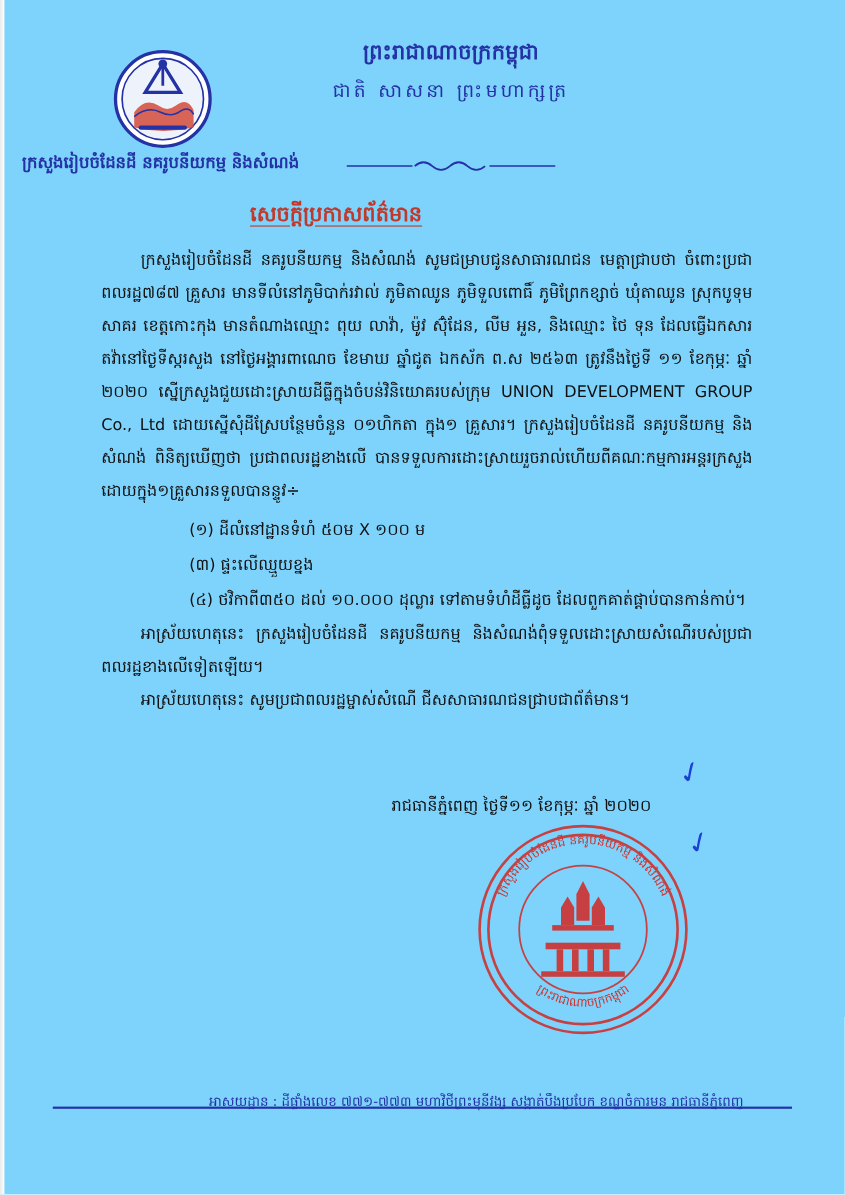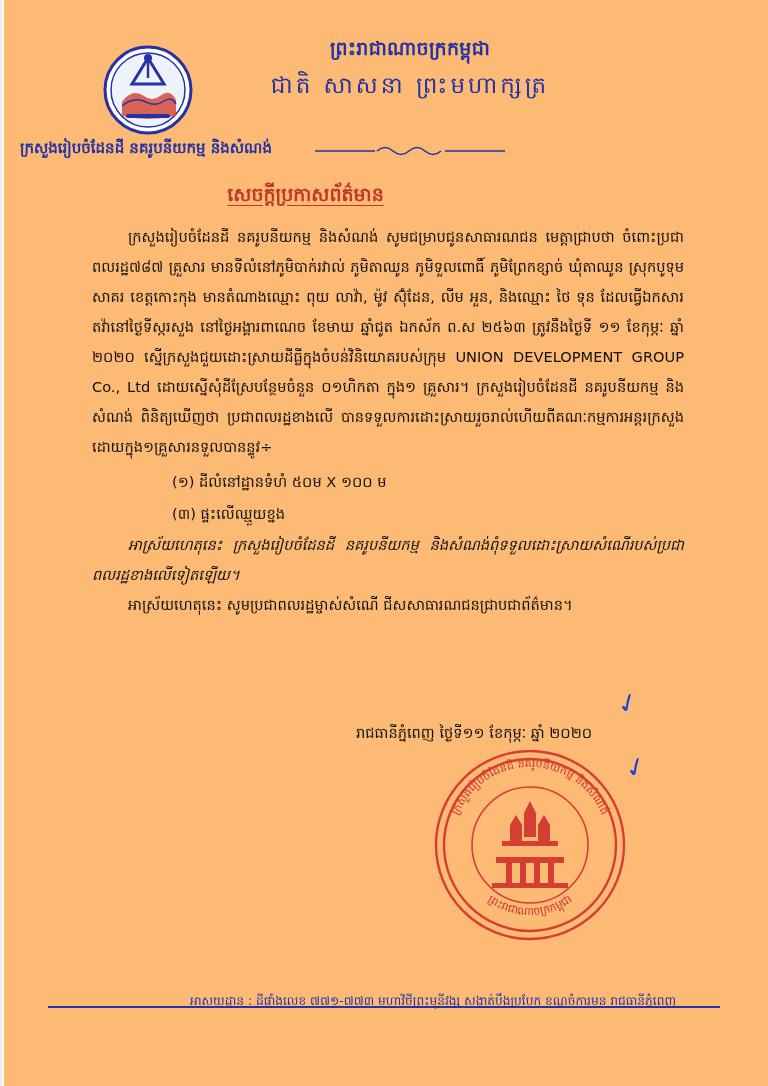--- a/index.html
+++ b/index.html
@@ -12,21 +12,21 @@
     height: 1086px;
     position: relative;
     font-family: "DejaVu Sans", "Liberation Sans", sans-serif;
     color: #111111;
     overflow: hidden;
   }
 
   .page {
     position: absolute;
     inset: 0;
-    background: #fdba74;
+    background: #7dd3fc;
   }
 
   
   .header {
     position: absolute;
     top: 26px;
     left: 0;
     width: 768px;
     height: 130px;
   }
@@ -48,21 +48,21 @@
     color: #1f2fa8;
   }
   .nation-title {
     font-size: 19px;
     font-weight: bold;
     letter-spacing: 0.3px;
     line-height: 1.5;
     color: #2432a6;
   }
   .nation-motto {
-    font-size: 23px;
+    font-size: 17px;
     margin-top: 8px;
     color: #2432a6;
     letter-spacing: 3px;
   }
   .ministry-line {
     position: absolute;
     left: 20px;
     top: 112px;
     width: 420px;
     font-size: 15px;
@@ -110,21 +110,21 @@
   .items {
     margin-top: 4px;
   }
   .item-line {
     text-indent: 0;
     padding-left: 44px;
     margin: 0;
     line-height: 32px;
   }
 
-  .closing { margin-top: 2px; font-style: italic; }
+  .closing { margin-top: 2px; }
 
   
   .sign-block {
     position: absolute;
     top: 718px;
     left: 300px;
     width: 400px;
     font-size: 14.6px;
     line-height: 30px;
     color: #101010;
@@ -216,20 +216,21 @@
   <div class="doc-title">
     <u>សេចក្តីប្រកាសព័ត៌មាន</u>
   </div>
 
   <div class="body-text">
     <p>ក្រសួងរៀបចំដែនដី នគរូបនីយកម្ម និងសំណង់ សូមជម្រាបជូនសាធារណជន មេត្តាជ្រាបថា ចំពោះប្រជាពលរដ្ឋ៧៨៧ គ្រួសារ មានទីលំនៅភូមិបាក់រវាល់ ភូមិតាឈូន ភូមិទួលពោធិ៍ ភូមិព្រែកខ្សាច់ ឃុំតាឈូន ស្រុកបូទុមសាគរ ខេត្តកោះកុង មានតំណាងឈ្មោះ ពុយ លាវ៉ា, ម៉ូវ ស៊ុំដែន, លីម អួន, និងឈ្មោះ ថៃ ទុន ដែលធ្វើឯកសារតវ៉ានៅថ្ងៃទីស្ករសួង នៅថ្ងៃអង្គារពាណេច ខែមាឃ ឆ្នាំជូត ឯកស័ក ព.ស ២៥៦៣ ត្រូវនឹងថ្ងៃទី ១១ ខែកុម្ភៈ ឆ្នាំ ២០២០ ស្នើក្រសួងជួយដោះស្រាយដីធ្លីក្នុងចំបន់វិនិយោគរបស់ក្រុម UNION DEVELOPMENT GROUP Co., Ltd ដោយស្នើសុំដីស្រែបន្ថែមចំនួន ០១ហិកតា ក្នុង១ គ្រួសារ។ ក្រសួងរៀបចំដែនដី នគរូបនីយកម្ម និងសំណង់ ពិនិត្យឃើញថា ប្រជាពលរដ្ឋខាងលើ បានទទួលការដោះស្រាយរួចរាល់ហើយពីគណៈកម្មការអន្តរក្រសួង ដោយក្នុង១គ្រួសារនទួលបានន្ទូវ÷</p>
 
     <div class="items">
       <p class="item-line">(១) ដីលំនៅដ្ឋានទំហំ ៥០ម X ១០០ ម</p>
       <p class="item-line">(៣) ផ្ទះលើឈ្មួយខ្នង</p>
+      <p class="item-line">(៤) ថវិកាពី៣៥០ ដល់ ១០.០០០ ដុល្លារ ទៅតាមទំហំដីធ្លីដូច ដែលពួកគាត់ផ្តាប់បានកាន់កាប់។</p>
     </div>
 
     <p class="closing">អាស្រ័យហេតុនេះ ក្រសួងរៀបចំដែនដី នគរូបនីយកម្ម និងសំណង់ពុំទទួលដោះស្រាយសំណើរបស់ប្រជាពលរដ្ឋខាងលើទៀតឡើយ។</p>
     <p>អាស្រ័យហេតុនេះ សូមប្រជាពលរដ្ឋម្ចាស់សំណើ ជីសសាធារណជនជ្រាបជាព័ត៌មាន។</p>
   </div>
 
   <div class="tick1">✓</div>
   <div class="tick2">✓</div>
 
   <div class="sign-block">

